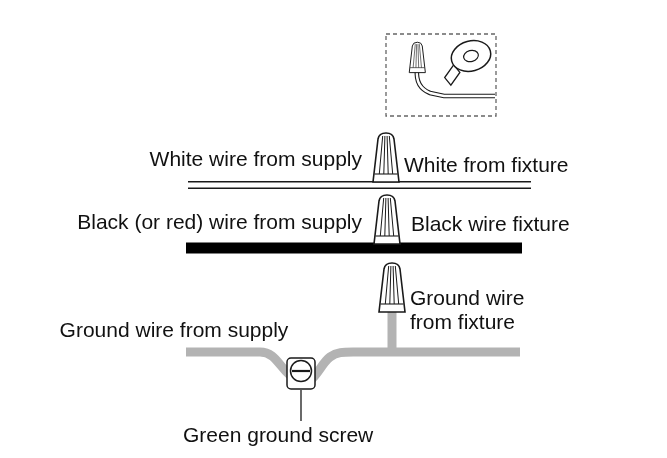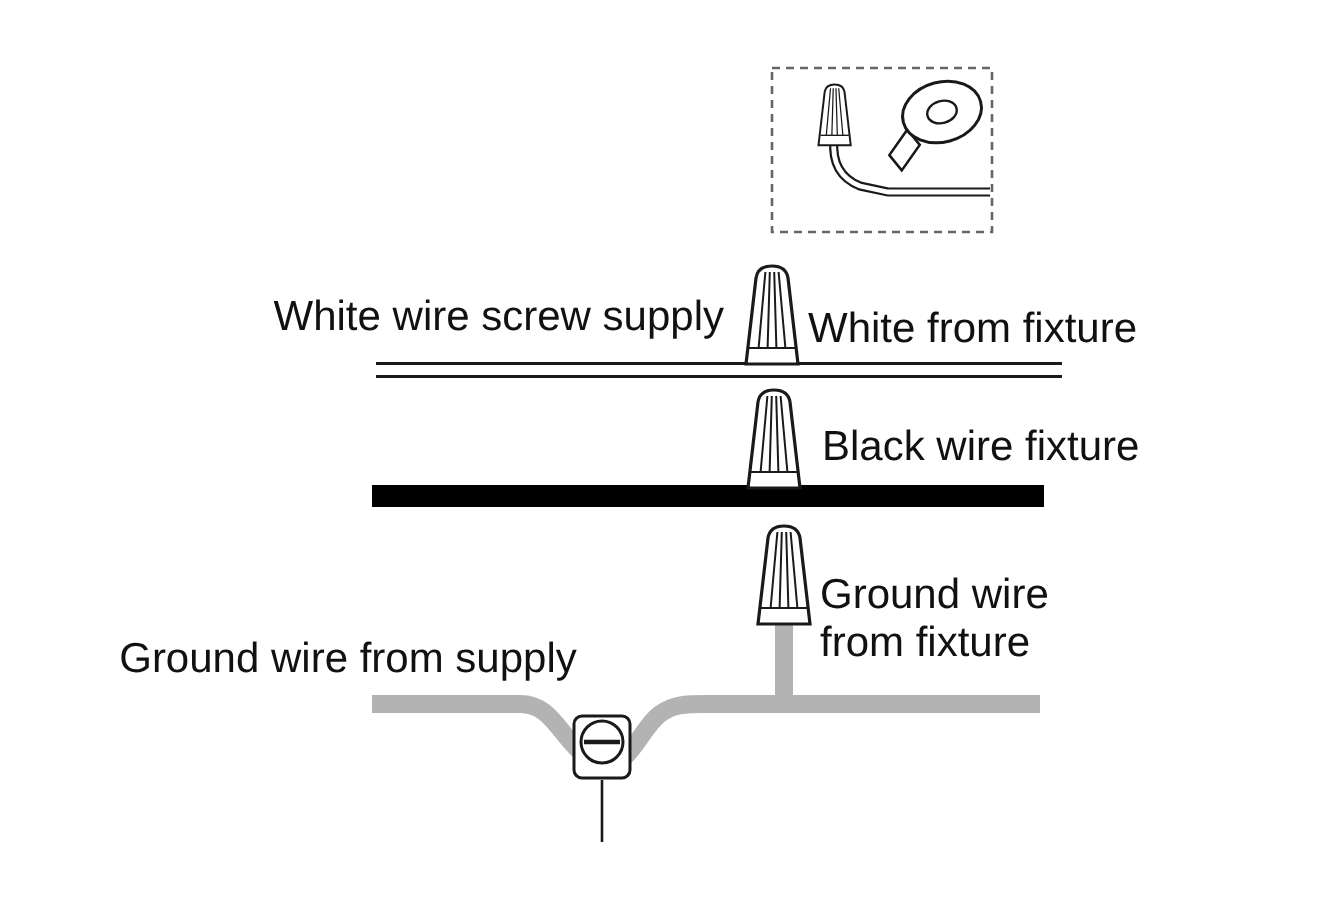--- a/index.html
+++ b/index.html
@@ -57,21 +57,23 @@
       <rect x="287" y="358" width="28" height="31" rx="4" fill="#ffffff" stroke="#1a1a1a" stroke-width="1.5"></rect>
       <circle cx="301" cy="371" r="10.5" fill="#ffffff" stroke="#1a1a1a" stroke-width="1.5"></circle>
       <path d="M292,371 L310,371" stroke="#1a1a1a" stroke-width="2.2"></path>
     </g>
 
     <use href="#wirenut" x="371" y="131"></use>
     <use href="#wirenut" x="372" y="193"></use>
     <use href="#wirenut" x="377" y="261"></use>
   </svg>
 
-  <div class="lbl" style="left:88px;top:147px;width:274px;text-align:right;">White wire screw supply</div>
+  <div class="lbl" style="left:88px;top:147px;width:274px;text-align:right;">White wire from supply</div>
   <div class="lbl" style="left:404px;top:153px;">White from fixture</div>
 
+  <div class="lbl" style="left:18px;top:210px;width:344px;text-align:right;">Black (or red) wire from supply</div>
   <div class="lbl" style="left:411px;top:212px;">Black wire fixture</div>
 
   <div class="lbl" style="left:38px;top:318px;width:272px;text-align:center;">Ground wire from supply</div>
   <div class="lbl wrap" style="left:410px;top:286px;width:140px;">Ground wire from fixture</div>
 
+  <div class="lbl" style="left:183px;top:423px;">Green ground screw</div>
 </div>
 
 </body></html>

